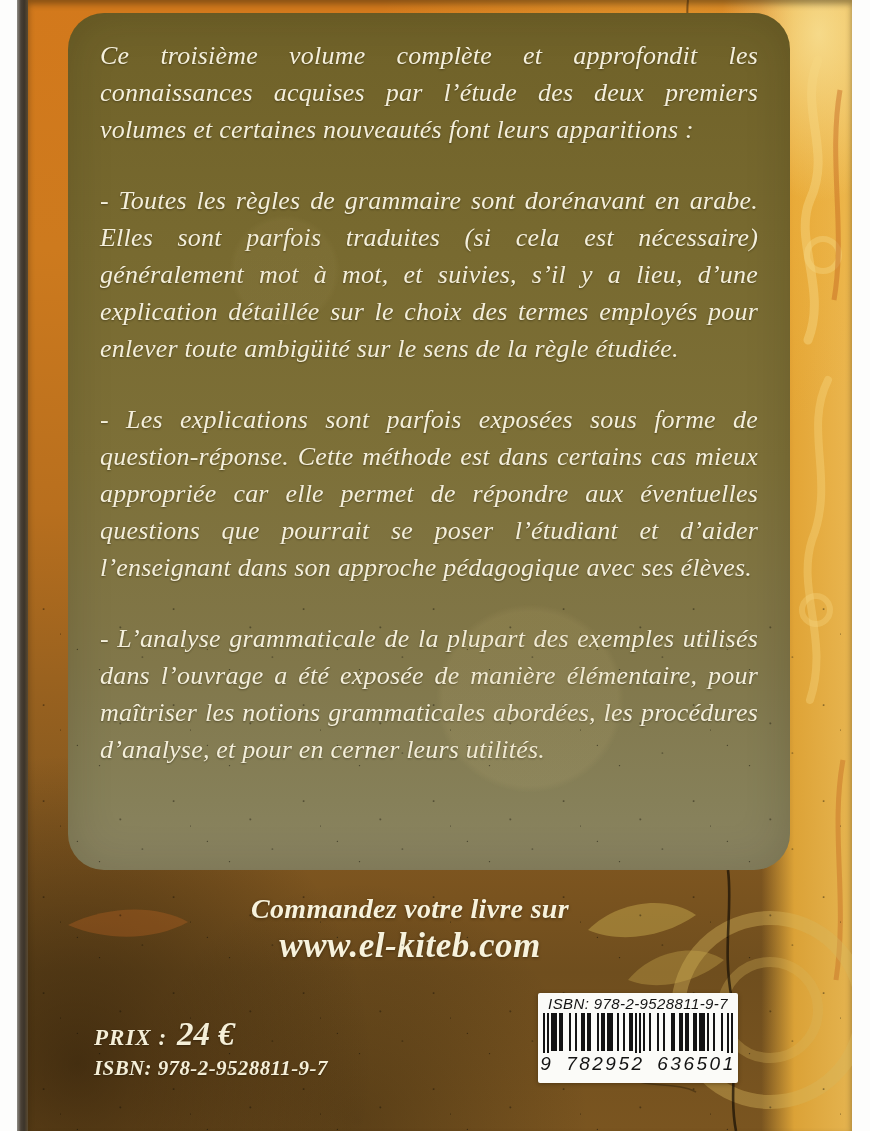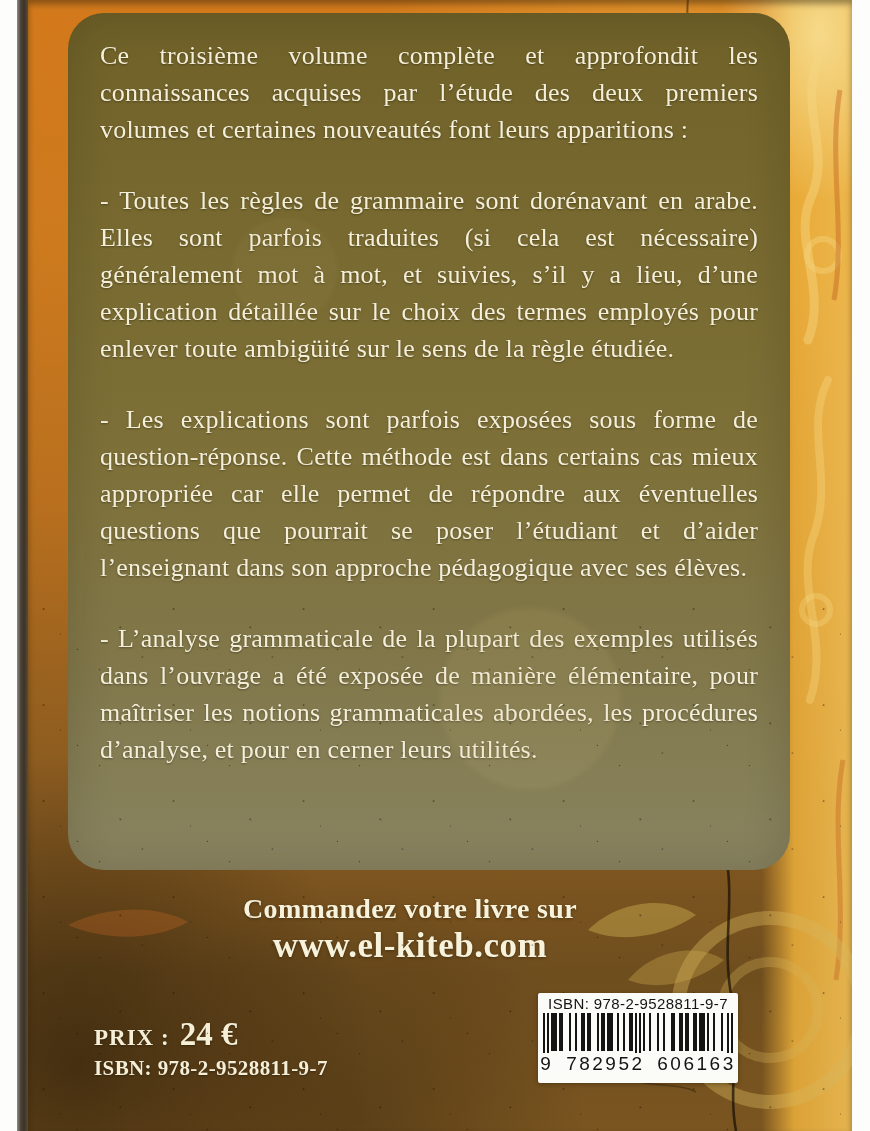--- a/index.html
+++ b/index.html
@@ -33,20 +33,21 @@
     height: 1131px;
     overflow: hidden;
     background:
       radial-gradient(140px 240px at 96% 3%, rgba(248,225,150,0.85), rgba(248,225,150,0) 70%),
       radial-gradient(55% 40% at 78% 12%, rgba(240,180,62,0.55), rgba(240,180,62,0) 70%),
       linear-gradient(90deg, rgba(0,0,0,0) 0%, rgba(0,0,0,0) 89%, rgba(233,173,58,0.88) 93%, rgba(238,188,84,0.92) 100%),
       radial-gradient(55% 42% at 6% 94%, rgba(28,17,4,0.55), rgba(28,17,4,0) 65%),
       radial-gradient(40% 30% at 40% 99%, rgba(35,25,8,0.35), rgba(35,25,8,0) 70%),
       linear-gradient(180deg, #d3791c 0%, #cd7a1e 22%, #b86f1e 45%, #9a621f 60%, #835820 73%, #6f4e1e 86%, #7a5520 100%);
     box-shadow: inset 0 4px 6px rgba(40,30,10,0.45);
+    font-style: italic;
   }
   
   .cover::after {
     content: "";
     position: absolute;
     left: 0; right: 0; top: 52%; bottom: 0;
     background-image:
       radial-gradient(2px 2px at 12% 22%, rgba(12,9,2,0.55), rgba(12,9,2,0) 70%),
       radial-gradient(1.6px 1.6px at 38% 64%, rgba(12,9,2,0.5), rgba(12,9,2,0) 70%),
       radial-gradient(2.2px 2.2px at 71% 41%, rgba(12,9,2,0.45), rgba(12,9,2,0) 70%),
@@ -265,17 +266,17 @@
             <rect x="142.0" y="0" width="4.0" height="38" fill="#141414"></rect>
             <rect x="150.0" y="0" width="4.0" height="38" fill="#141414"></rect>
             <rect x="156.0" y="0" width="6.0" height="38" fill="#141414"></rect>
             <rect x="164.0" y="0" width="2.0" height="38" fill="#141414"></rect>
             <rect x="170.0" y="0" width="2.0" height="38" fill="#141414"></rect>
             <rect x="178.0" y="0" width="2.0" height="38" fill="#141414"></rect>
             <rect x="184.0" y="0" width="2.0" height="46" fill="#141414"></rect>
             <rect x="188.0" y="0" width="2.0" height="46" fill="#141414"></rect>
           </svg>
       </div>
-      <div class="barcode-digits">9 782952 606163</div>
+      <div class="barcode-digits">9 782952 636501</div>
     </div>
 
   </div>
 </div>
 
 </body></html>

